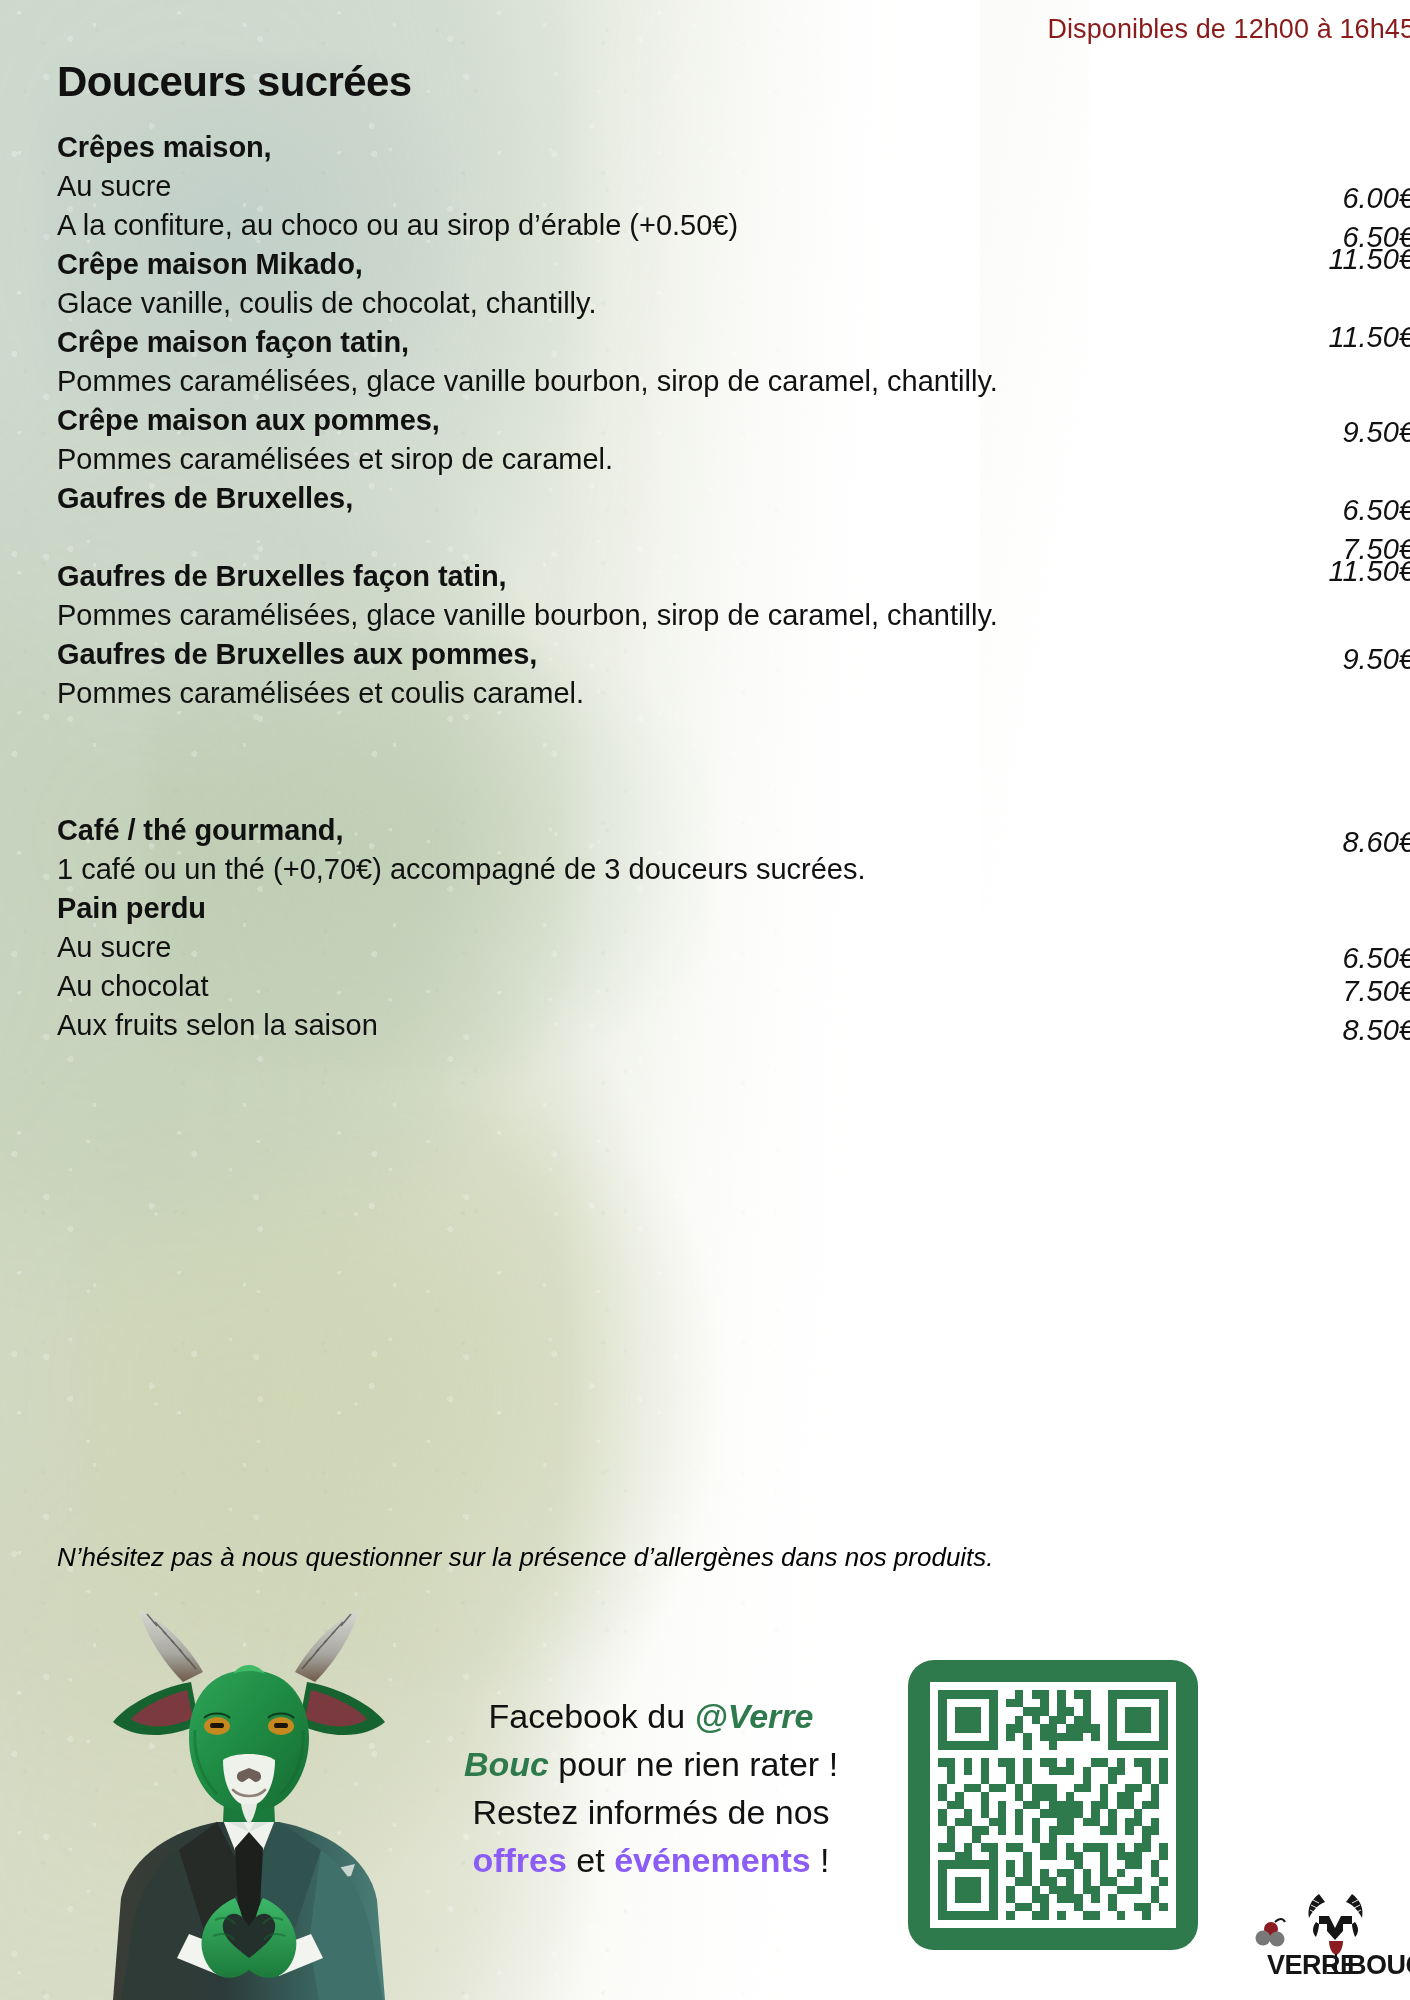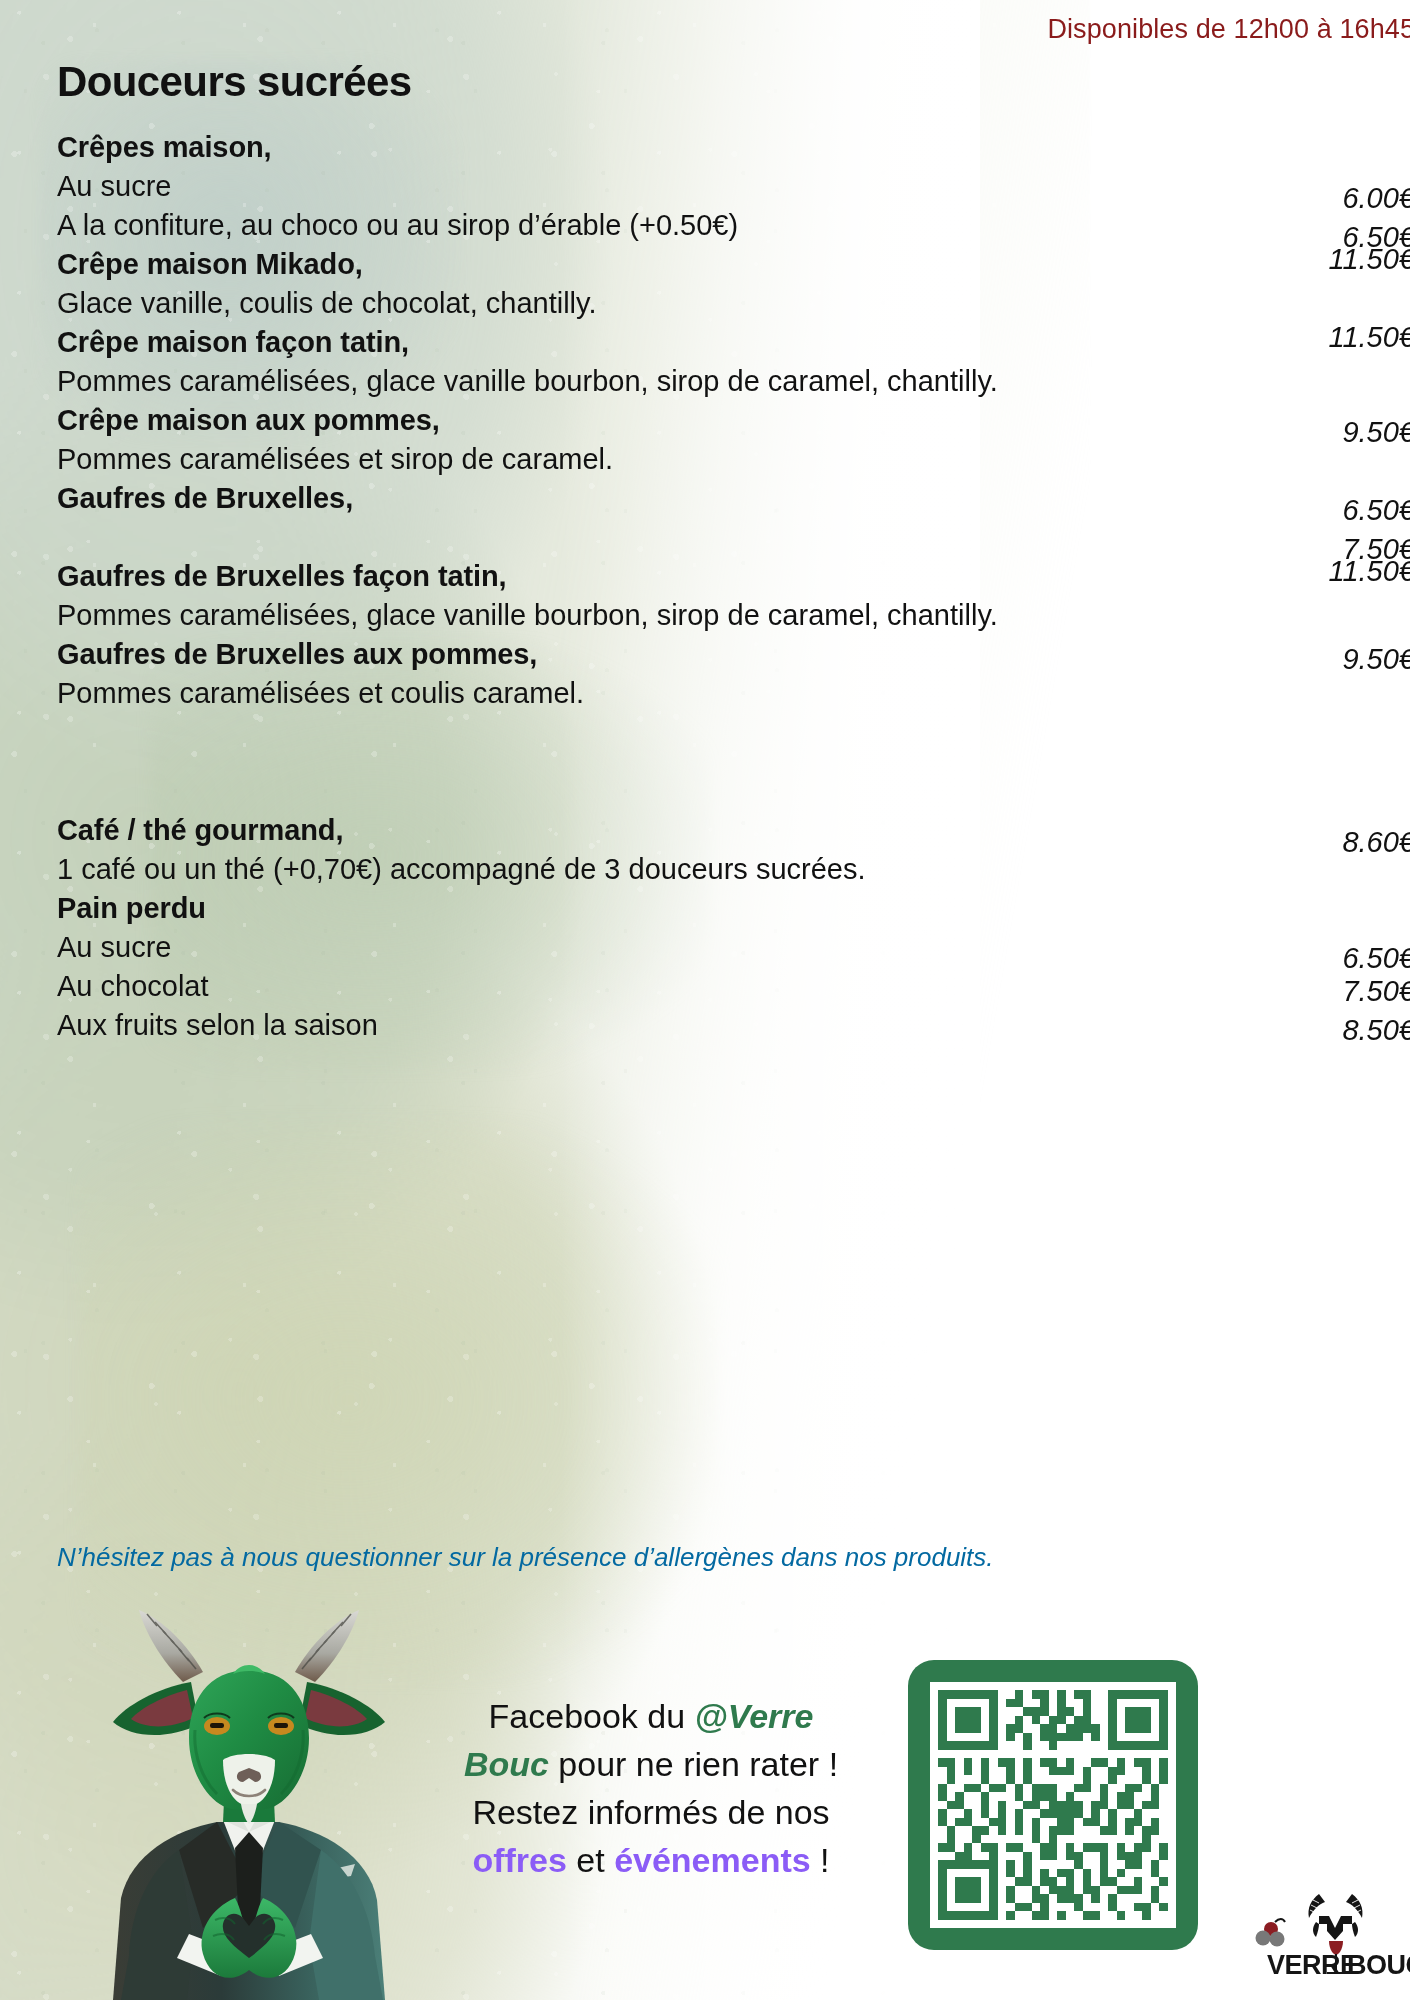--- a/index.html
+++ b/index.html
@@ -150,21 +150,21 @@
 
   .gap-lg { height: 98px; }
 
   
   .allergen {
     position: absolute;
     left: 26px;
     top: 1542px;
     font-size: 26px;
     font-style: italic;
-    color: #0369a1;
+    color: #000000;
     white-space: nowrap;
   }
 
   
   .fb-text {
     position: absolute;
     left: 405px;
     top: 1692px;
     width: 430px;
     text-align: center;

